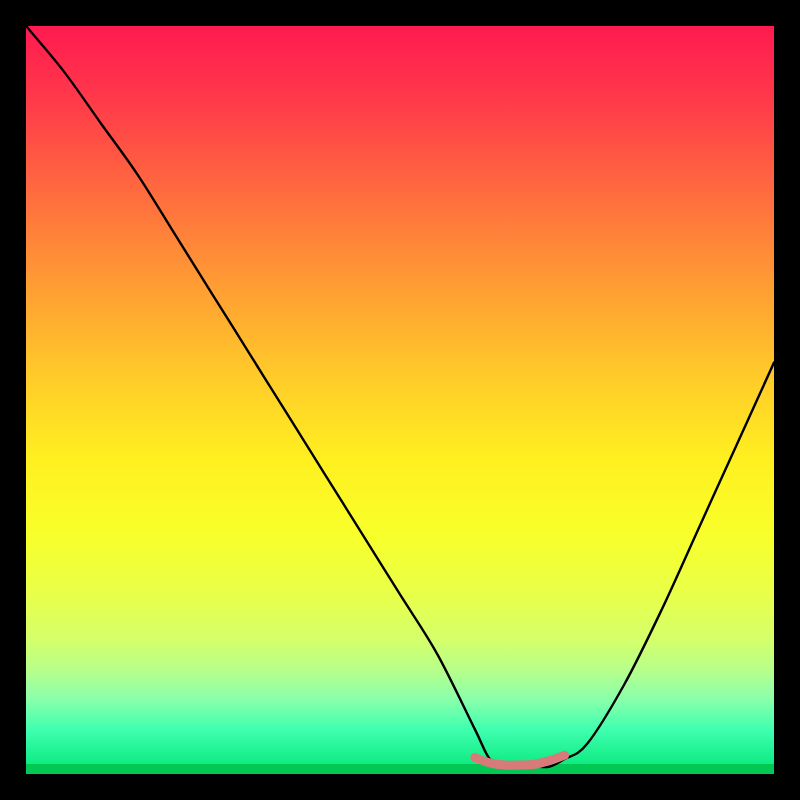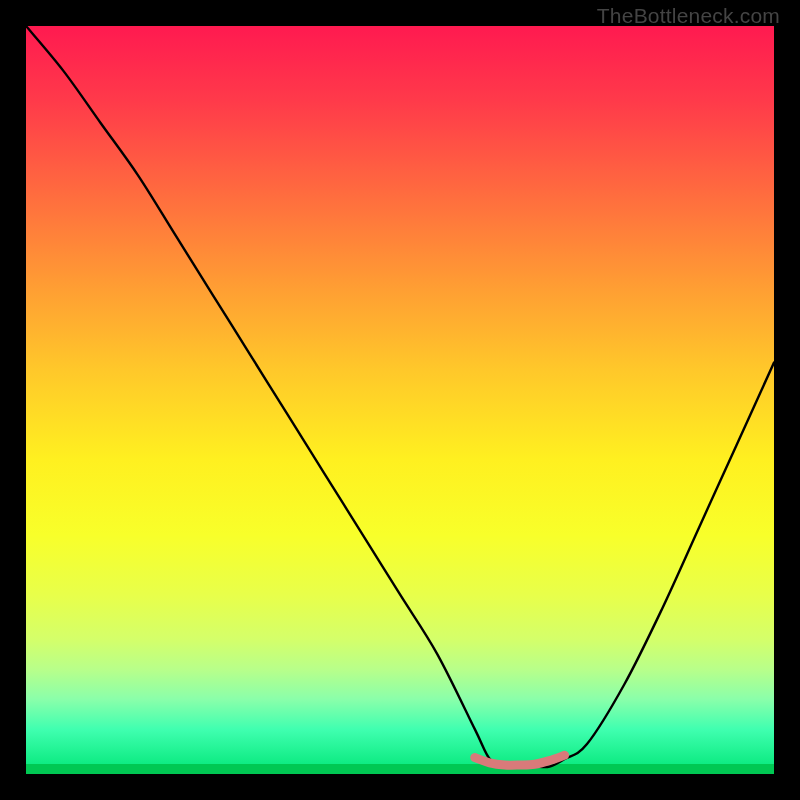--- a/index.html
+++ b/index.html
@@ -65,21 +65,20 @@
     font-size: 21px;
     font-weight: 500;
     letter-spacing: 0.2px;
     user-select: none;
   }
 </style>
 </head>
 <body>
 
 <div class="frame">
-  <div class="watermark">TheBottleneck.com</div>
 
   <div class="plot-area">
     <div class="gradient-bg"></div>
     <div class="bottom-green"></div>
     <svg class="curve" viewBox="0 0 748 748" preserveAspectRatio="none">
       <path id="main-curve" fill="none" stroke="#000000" stroke-width="2.4" stroke-linecap="round" d="M 0.00 0.00 C 6.23 7.48, 24.93 28.67, 37.40 44.88 C 49.87 61.09, 62.33 79.79, 74.80 97.24 C 87.27 114.69, 99.73 130.90, 112.20 149.60 C 124.67 168.30, 137.13 189.49, 149.60 209.44 C 162.07 229.39, 174.53 249.33, 187.00 269.28 C 199.47 289.23, 211.93 309.17, 224.40 329.12 C 236.87 349.07, 249.33 369.01, 261.80 388.96 C 274.27 408.91, 286.73 428.85, 299.20 448.80 C 311.67 468.75, 324.13 488.69, 336.60 508.64 C 349.07 528.59, 361.53 548.53, 374.00 568.48 C 386.47 588.43, 398.93 605.88, 411.40 628.32 C 423.87 650.76, 440.07 685.67, 448.80 703.12 C 457.53 720.57, 458.77 726.81, 463.76 733.04 C 468.75 739.27, 473.73 739.27, 478.72 740.52 C 483.71 741.77, 488.69 740.52, 493.68 740.52 C 498.67 740.52, 503.65 740.52, 508.64 740.52 C 513.63 740.52, 518.61 741.77, 523.60 740.52 C 528.59 739.27, 532.33 736.78, 538.56 733.04 C 544.79 729.30, 551.03 730.55, 561.00 718.08 C 570.97 705.61, 585.93 680.68, 598.40 658.24 C 610.87 635.80, 623.33 609.62, 635.80 583.44 C 648.27 557.26, 660.73 528.59, 673.20 501.16 C 685.67 473.73, 698.13 446.31, 710.60 418.88 C 723.07 391.45, 741.77 350.31, 748.00 336.60"></path>
       <path id="flat-seg" fill="none" stroke="#d97a7a" stroke-width="9" stroke-linecap="round" d="M 448.80 731.54 C 451.29 732.42, 458.77 735.53, 463.76 736.78 C 468.75 738.03, 473.73 738.65, 478.72 739.02 C 483.71 739.40, 488.69 739.15, 493.68 739.02 C 498.67 738.90, 503.65 739.02, 508.64 738.28 C 513.63 737.53, 518.61 736.03, 523.60 734.54 C 528.59 733.04, 536.07 730.17, 538.56 729.30"></path>
     </svg>
   </div>
 </div>

